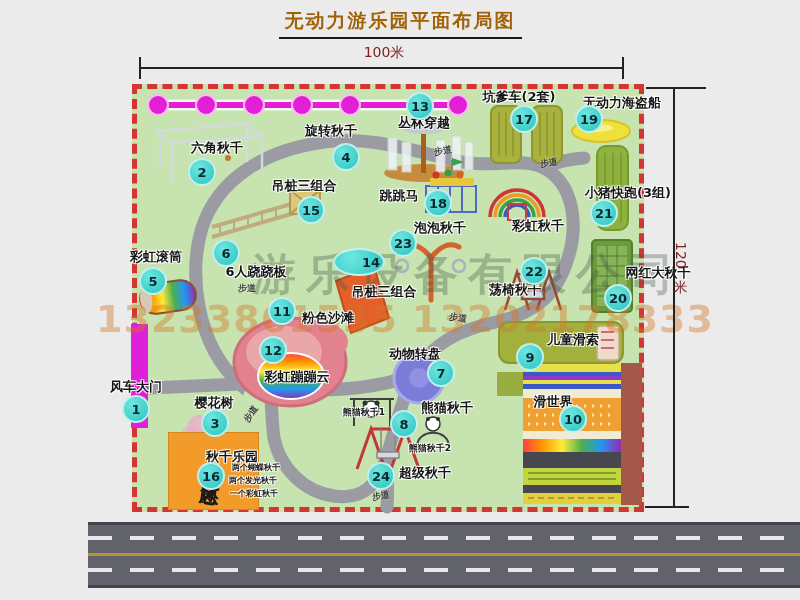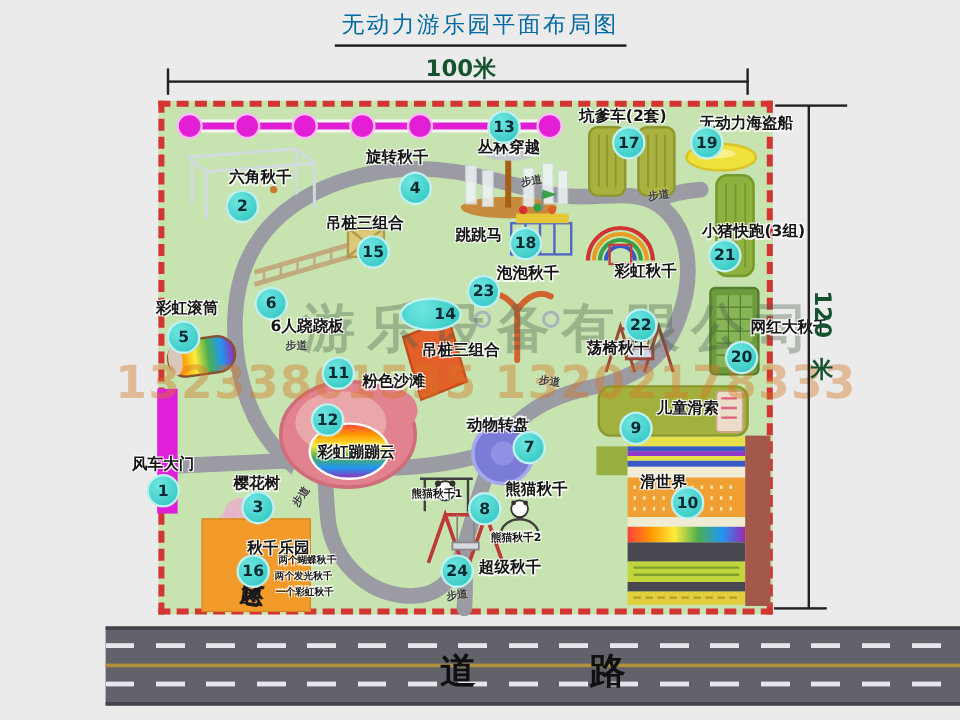--- a/index.html
+++ b/index.html
@@ -4,25 +4,25 @@
 <style>
   html,body{margin:0;padding:0;}
   body{
     width:800px;height:600px;position:relative;overflow:hidden;
     background:#ebebeb;
     font-family:"DejaVu Sans","Liberation Sans",sans-serif;
   }
   .abs{position:absolute;}
   
   #title-wrap{position:absolute;left:0;top:8px;width:800px;text-align:center;z-index:20;}
-  #title{display:inline-block;font-size:19px;font-weight:normal;color:#0369a1;
+  #title{display:inline-block;font-size:19px;font-weight:bold;color:#a16207;
          letter-spacing:2px;border-bottom:2px solid #1a1a1a;padding:0 6px 3px 6px;}
   
   .dim{background:#222;position:absolute;z-index:20;}
-  .dim-label{position:absolute;font-size:19px;font-weight:bold;color:#14532d;z-index:20;white-space:nowrap;}
+  .dim-label{position:absolute;font-size:14px;font-weight:normal;color:#7f1d1d;z-index:20;white-space:nowrap;}
   #dim-h-label{left:352px;top:44px;width:64px;text-align:center;}
   #dim-v-label{left:672px;top:242px;writing-mode:vertical-rl;}
   
   #map-bg{left:132px;top:84px;width:512px;height:428px;box-sizing:border-box;
           background:#c6e3b0;border:5px dashed #d23532;z-index:1;}
   #shape-layer{left:0;top:0;z-index:2;pointer-events:none;}
   
   .wm{position:absolute;white-space:nowrap;font-weight:bold;pointer-events:none;}
   #wm-company{left:468px;top:274px;transform:translate(-50%,-50%);
               font-size:44px;letter-spacing:10px;color:rgba(70,92,70,0.35);z-index:3;}
@@ -363,14 +363,13 @@
     <div class="pathlbl" style="transform: translate(-50%, -50%) rotate(0deg); left: 247px; top: 288px;">步道</div>
     <div class="pathlbl" style="transform: translate(-50%, -50%) rotate(8deg); left: 458px; top: 318px;">步道</div>
     <div class="pathlbl" style="transform: translate(-50%, -50%) rotate(-55deg); left: 251px; top: 414px;">步道</div>
     <div class="pathlbl" style="transform: translate(-50%, -50%) rotate(-8deg); left: 381px; top: 496px;">步道</div>
   </div>
 
 <div class="abs" id="road">
   <div class="road-dash" id="road-dash-top"></div>
   <div id="road-yellow"></div>
   <div class="road-dash" id="road-dash-bottom"></div>
-  <div id="road-label">道 路</div>
 </div>
 
 </body></html>

